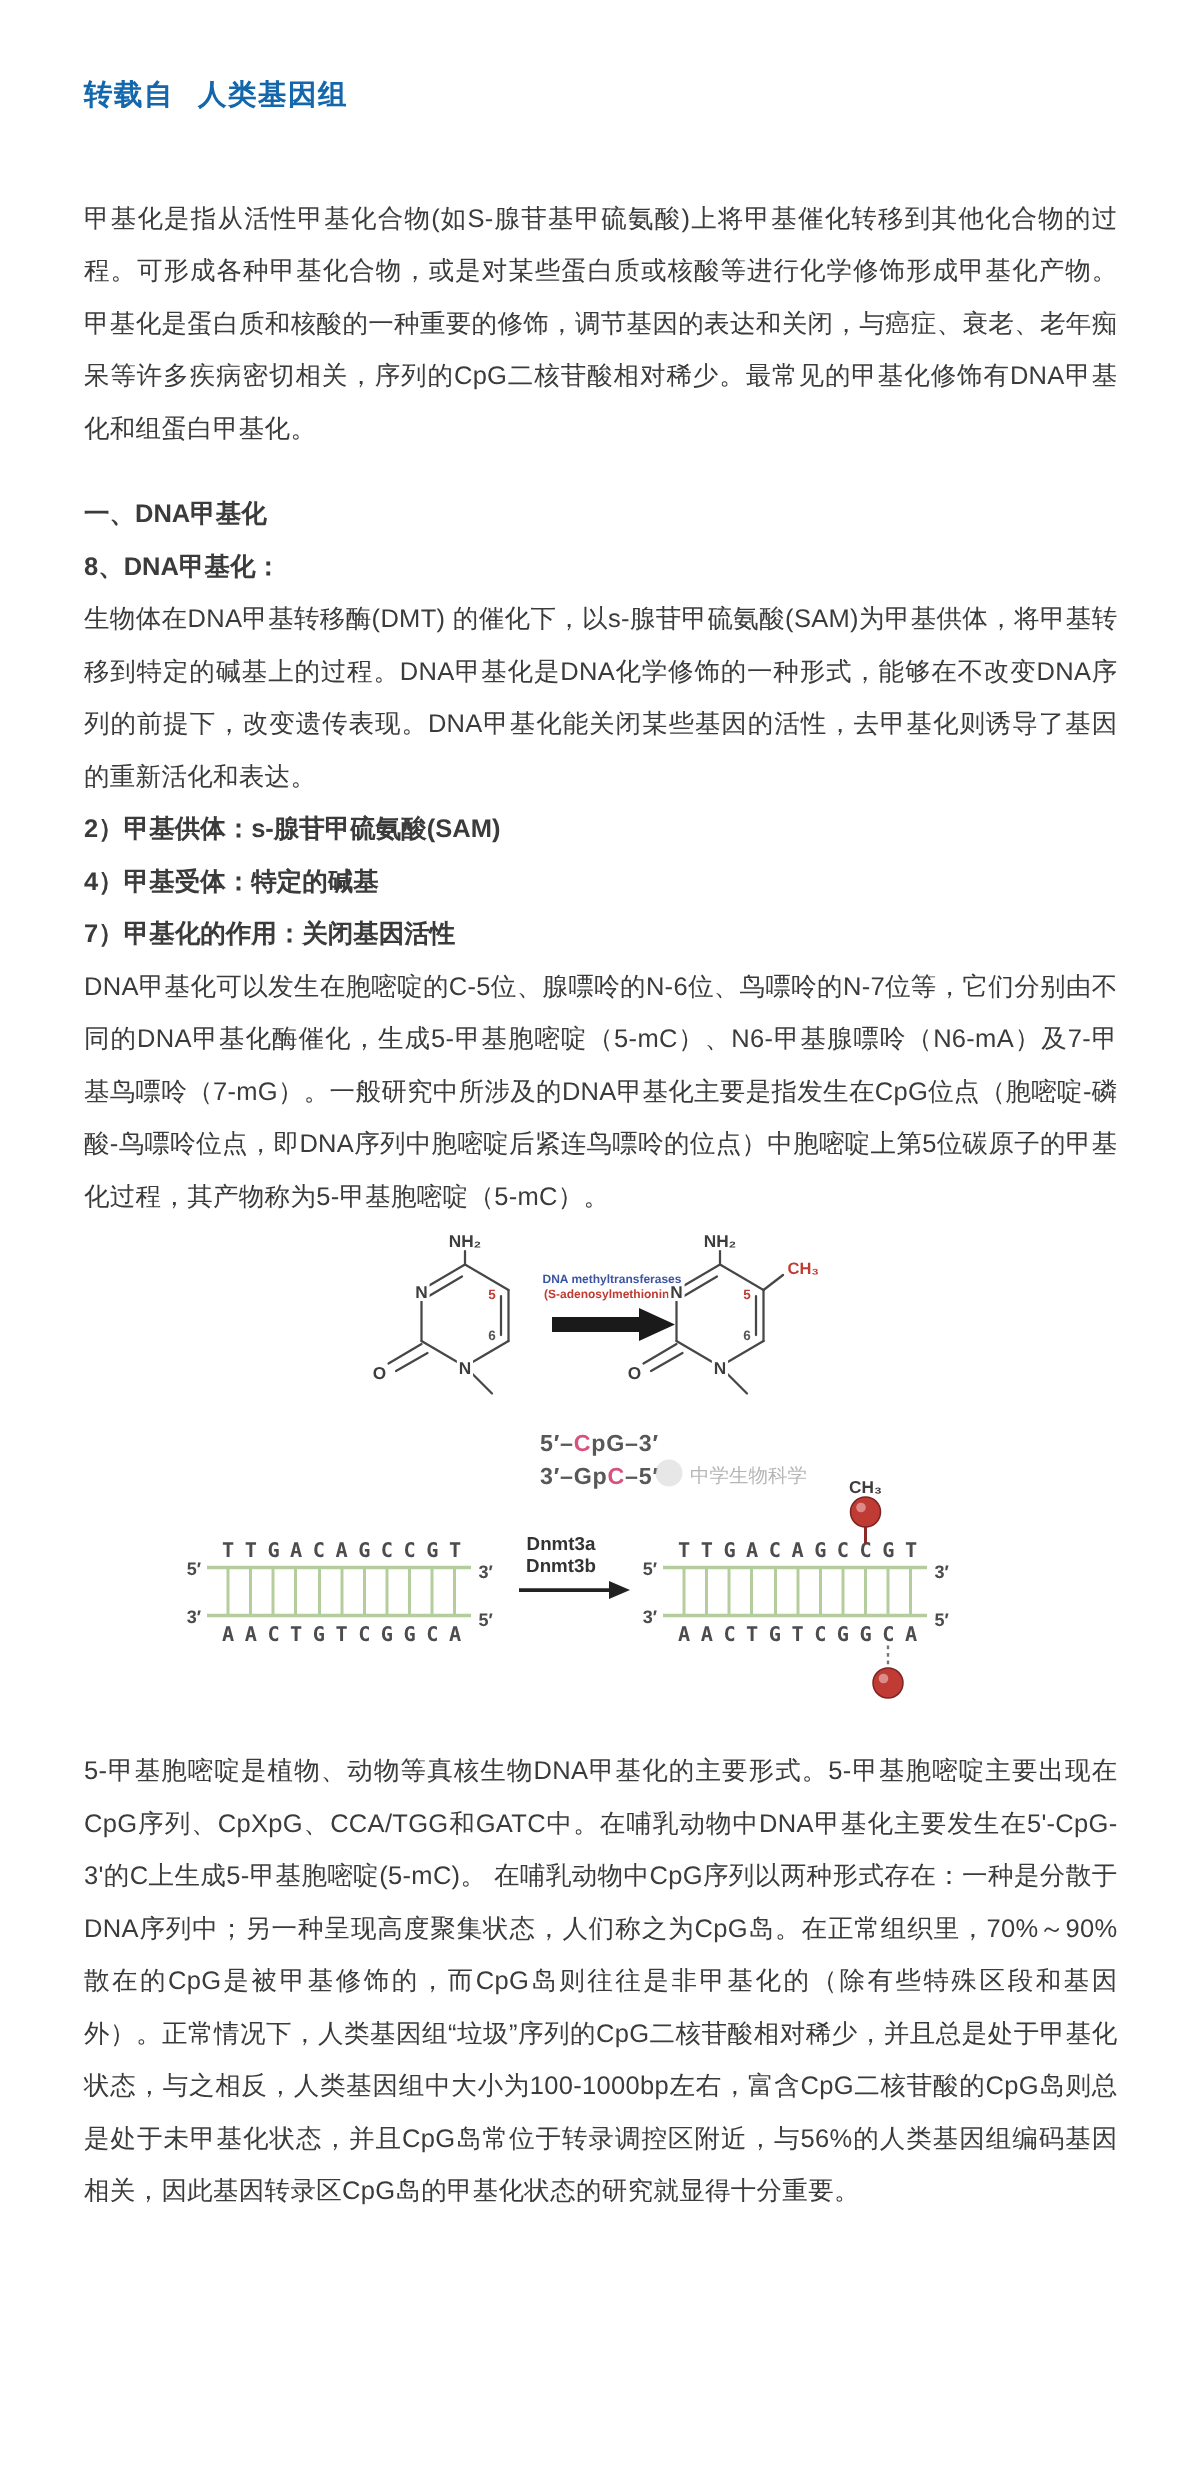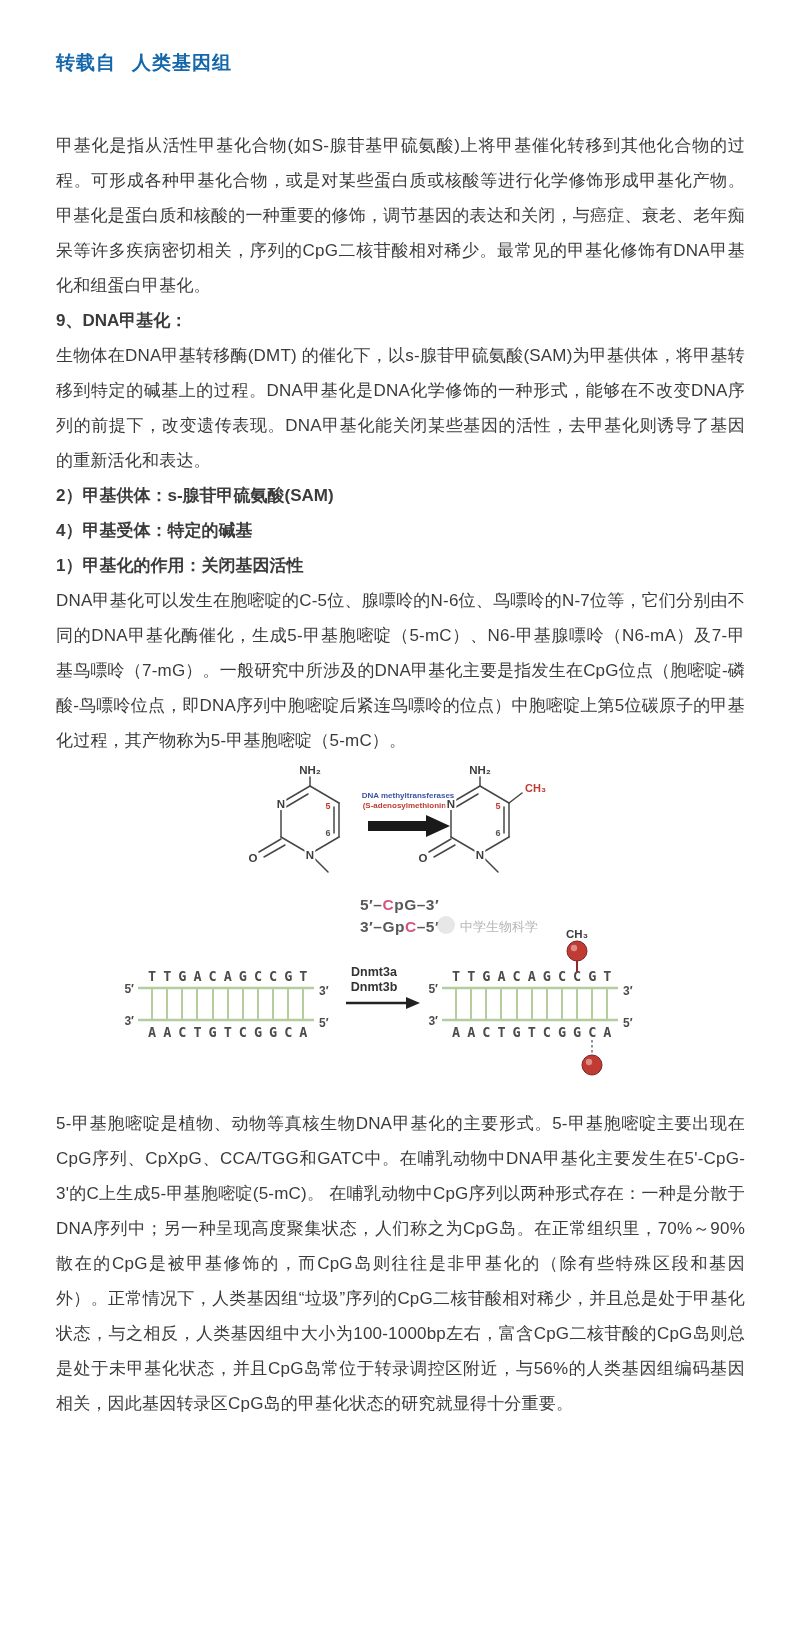--- a/index.html
+++ b/index.html
@@ -61,27 +61,28 @@
 <body>
 
 <div class="page">
 
   <div class="source-line">
     <span>转载自</span><a class="source-link">人类基因组</a>
   </div>
 
   <p class="para intro">甲基化是指从活性甲基化合物(如S-腺苷基甲硫氨酸)上将甲基催化转移到其他化合物的过程。可形成各种甲基化合物，或是对某些蛋白质或核酸等进行化学修饰形成甲基化产物。 甲基化是蛋白质和核酸的一种重要的修饰，调节基因的表达和关闭，与癌症、衰老、老年痴呆等许多疾病密切相关，序列的CpG二核苷酸相对稀少。最常见的甲基化修饰有DNA甲基化和组蛋白甲基化。</p>
 
-  <h3 class="heading">9、DNA甲基化：</h3>
+  <h2 class="heading section-gap">一、DNA甲基化</h2>
+  <h3 class="heading">8、DNA甲基化：</h3>
   <p class="para">生物体在DNA甲基转移酶(DMT) 的催化下，以s-腺苷甲硫氨酸(SAM)为甲基供体，将甲基转移到特定的碱基上的过程。DNA甲基化是DNA化学修饰的一种形式，能够在不改变DNA序列的前提下，改变遗传表现。DNA甲基化能关闭某些基因的活性，去甲基化则诱导了基因的重新活化和表达。</p>
 
   <div>
     <div class="list-item">2）甲基供体：s-腺苷甲硫氨酸(SAM)</div>
     <div class="list-item">4）甲基受体：特定的碱基</div>
-    <div class="list-item">1）甲基化的作用：关闭基因活性</div>
+    <div class="list-item">7）甲基化的作用：关闭基因活性</div>
   </div>
 
   <p class="para">DNA甲基化可以发生在胞嘧啶的C-5位、腺嘌呤的N-6位、鸟嘌呤的N-7位等，它们分别由不同的DNA甲基化酶催化，生成5-甲基胞嘧啶（5-mC）、N6-甲基腺嘌呤（N6-mA）及7-甲基鸟嘌呤（7-mG）。一般研究中所涉及的DNA甲基化主要是指发生在CpG位点（胞嘧啶-磷酸-鸟嘌呤位点，即DNA序列中胞嘧啶后紧连鸟嘌呤的位点）中胞嘧啶上第5位碳原子的甲基化过程，其产物称为5-甲基胞嘧啶（5-mC）。</p>
 
   <figure class="figure">
     <svg class="figure-svg" viewBox="0 0 688 320" width="688" height="320">
 
       <g class="ring">
         <line x1="254" y1="24" x2="283" y2="41"></line>
         <line x1="283" y1="41" x2="283" y2="75"></line>

